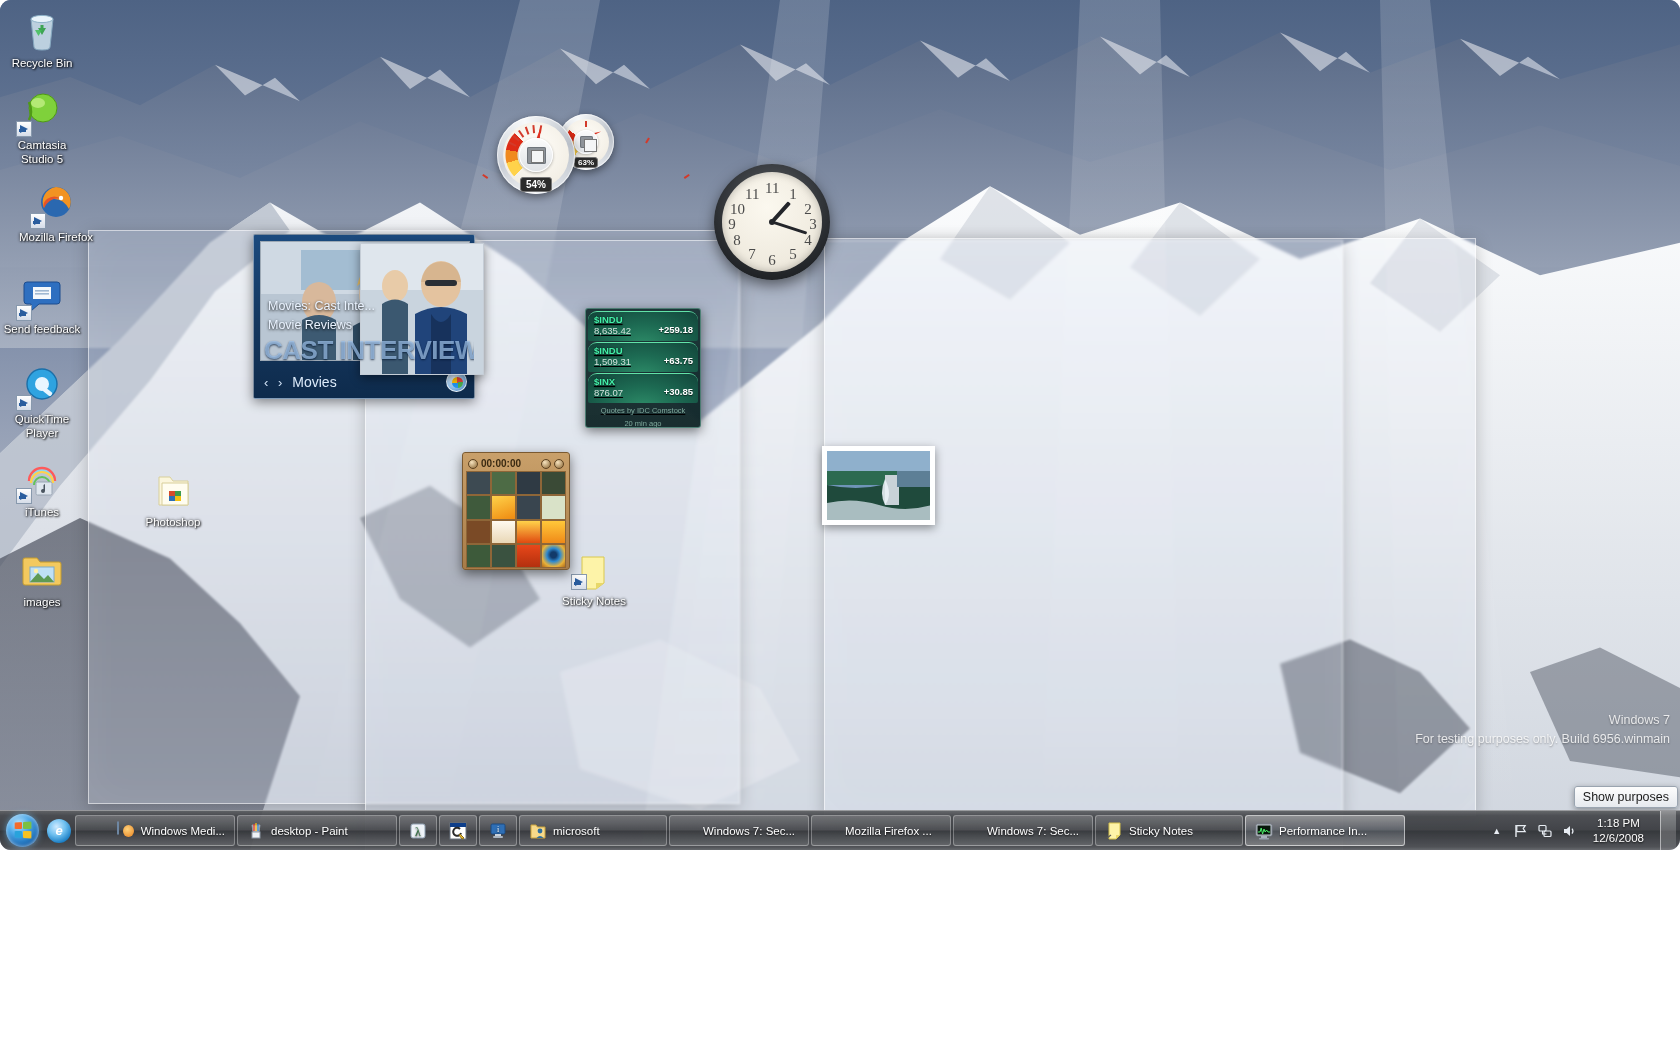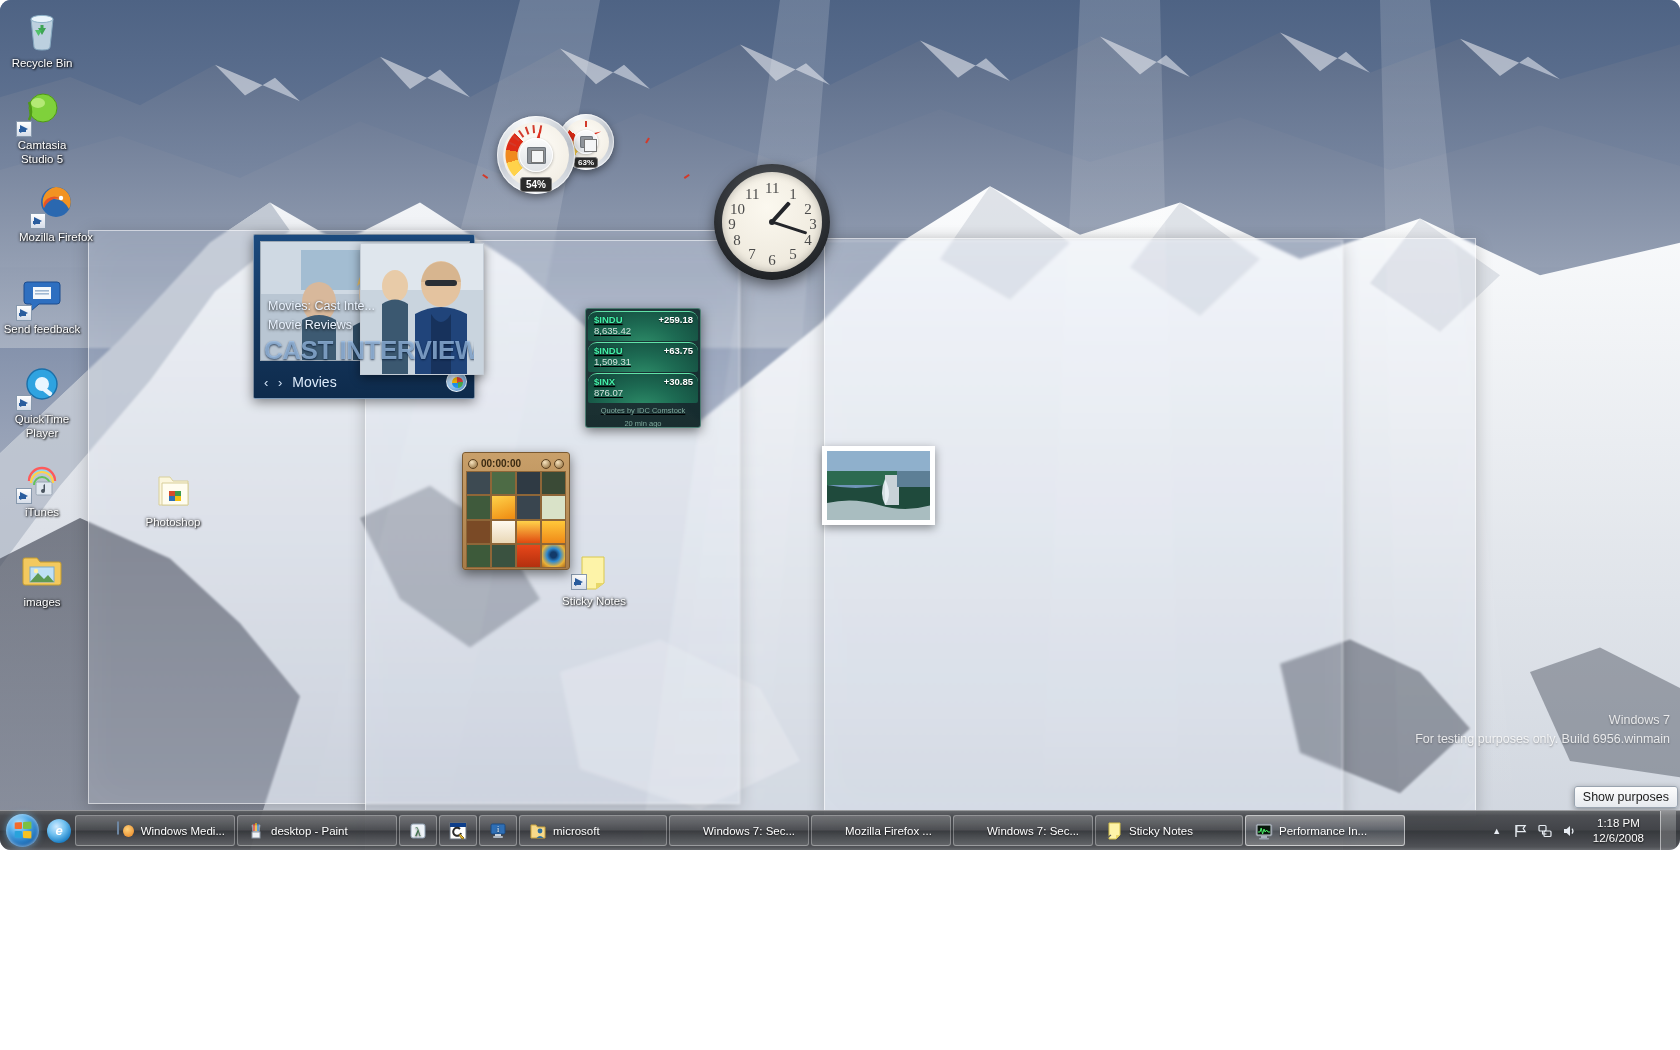--- a/index.html
+++ b/index.html
@@ -141,21 +141,21 @@
     margin: 0 2px 1px 2px;
     background: radial-gradient(ellipse at 50% 120%, #2f8f6a 0%, #1d6b53 45%, #12443a 100%);
     border-radius: 9px 9px 2px 2px;
     border-top:1px solid #62e2a8;
     padding: 2px 5px 0 6px;
     overflow:hidden;
   }
   .stockrow .sym { font-size:9.5px; font-weight:bold; color:#43f0a8; line-height:11px;
                    text-shadow:0 0 2px rgba(0,0,0,0.8); }
   .stockrow .val { font-size:9.5px; color:#d2e3dc; line-height:11px; }
-  .stockrow .chg { position:absolute; right:5px; top:2px;
+  .stockrow .chg { position:absolute; right:5px; top:12px;
                    font-size:9.5px; font-weight:bold; color:#ffffff;
                    text-shadow: 0 1px 1px rgba(0,0,0,0.6); }
   .stockfoot { text-align:center; color:#7fa99c; font-size:7.5px; line-height:11px; margin-top:2px;}
 
   
   .meter {
     border-radius:50%;
     background: conic-gradient(from 180deg, #f5f6f7, #c9ced6 20%, #f7f9fa 45%, #b9bfc8 70%, #eef1f4 100%);
     box-shadow: 0 3px 9px rgba(0,0,0,0.45), inset 0 0 0 1px rgba(255,255,255,0.6);
     position:absolute;

